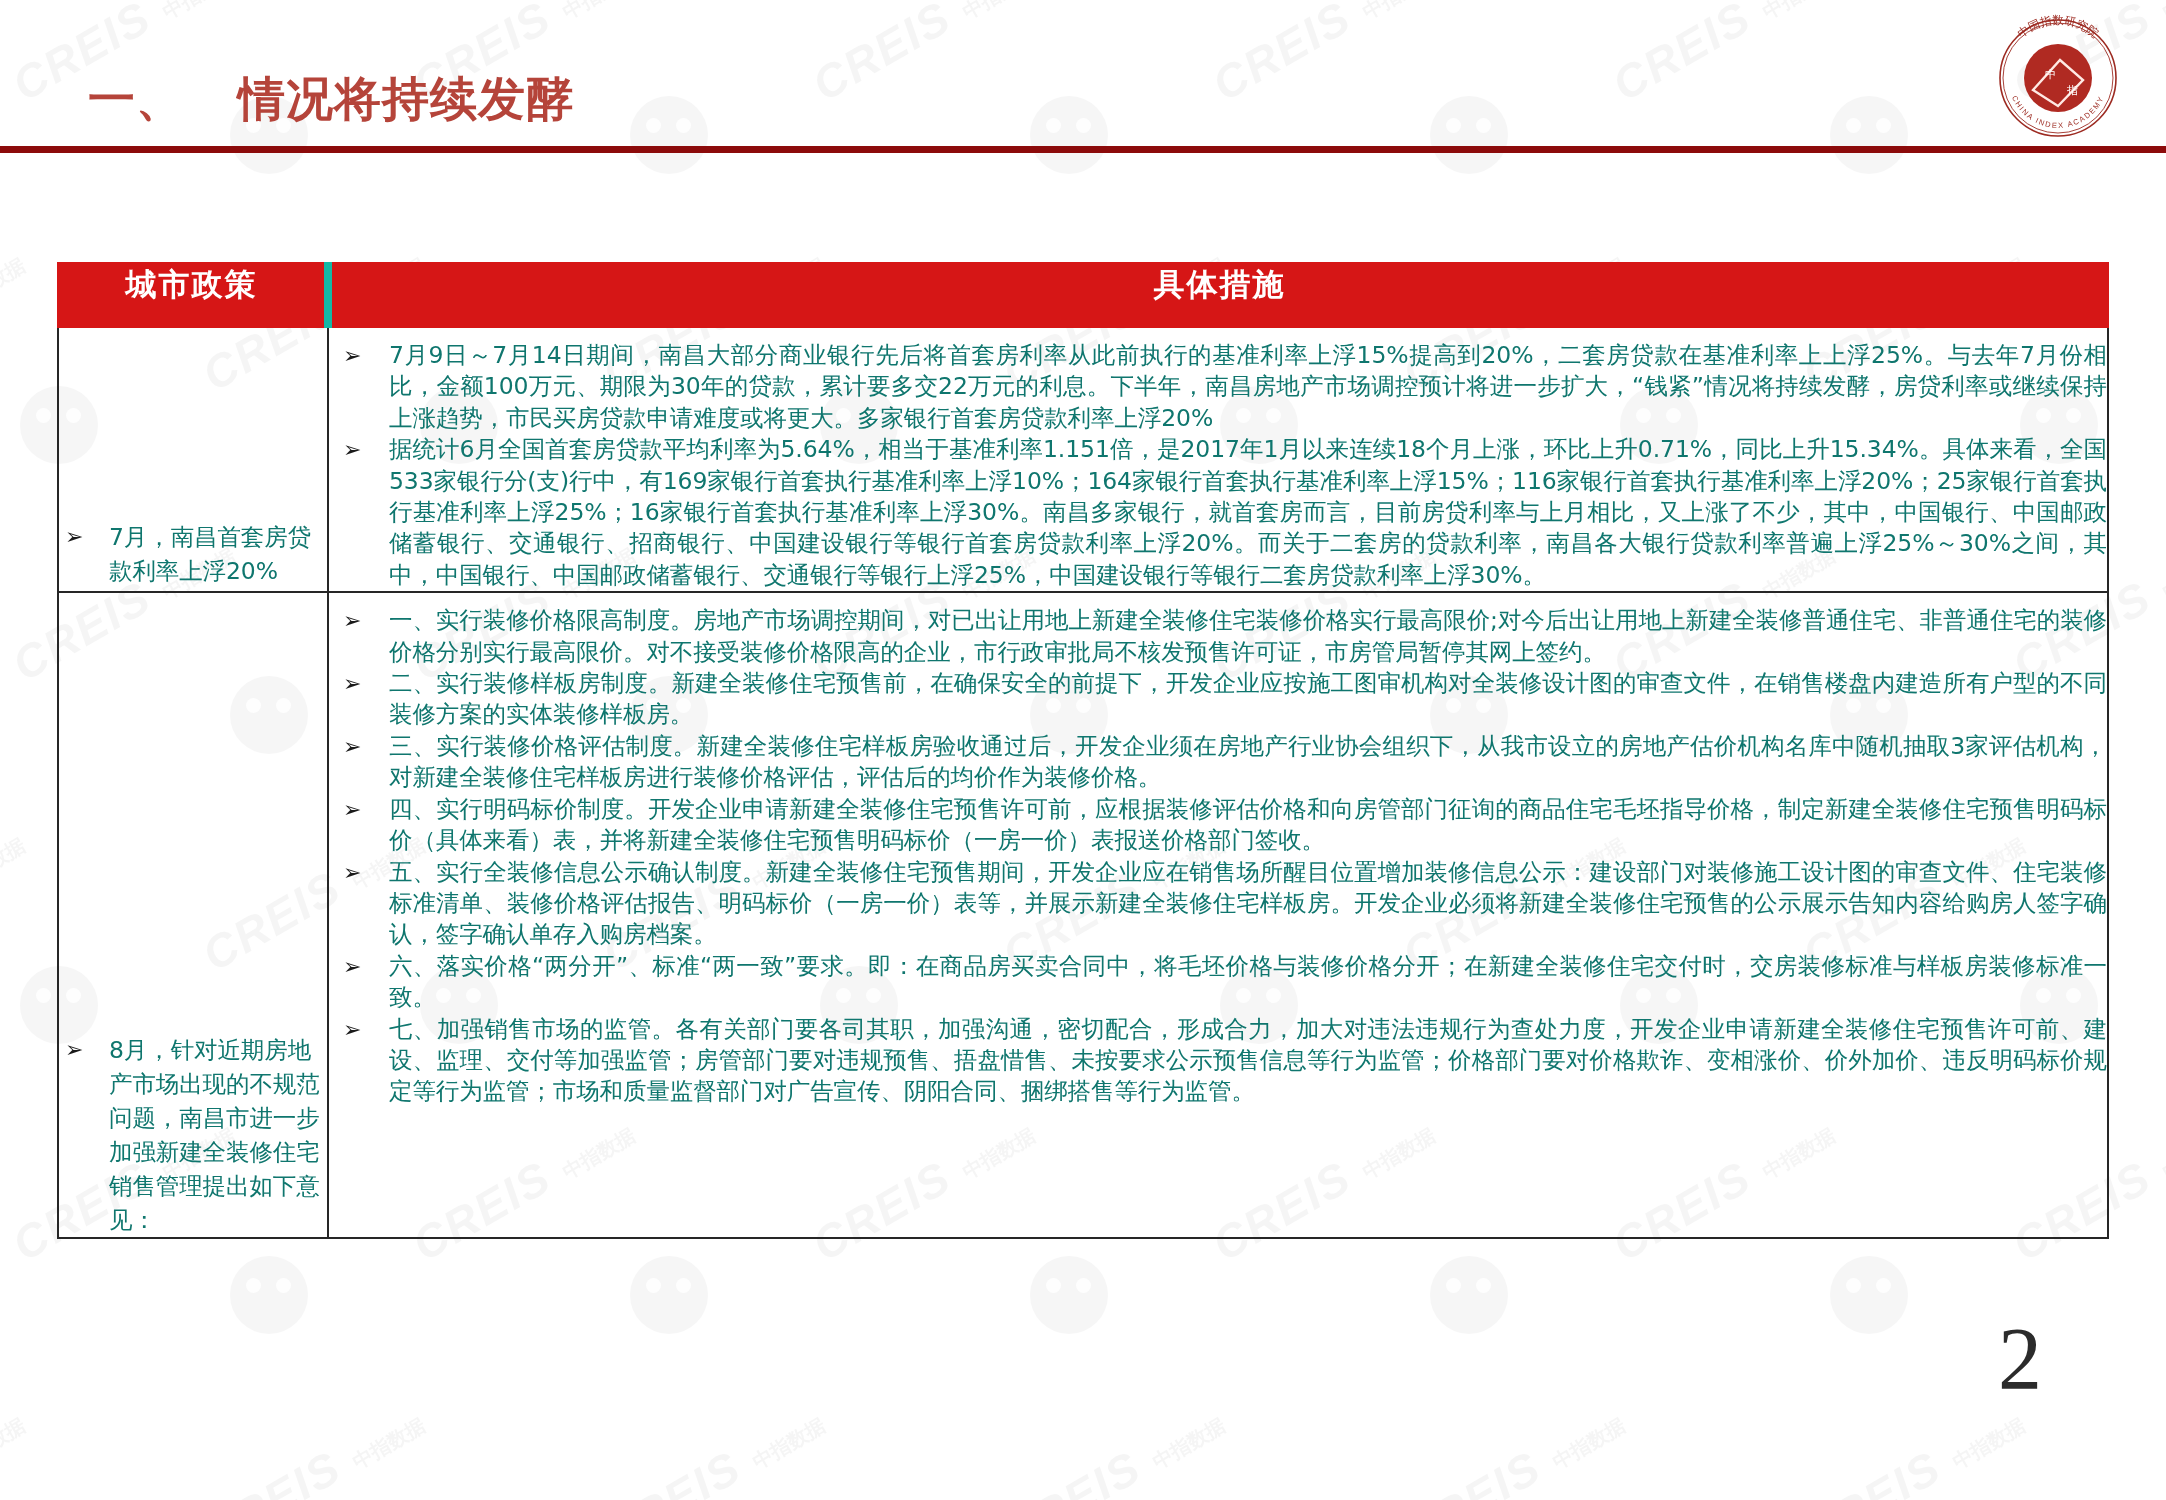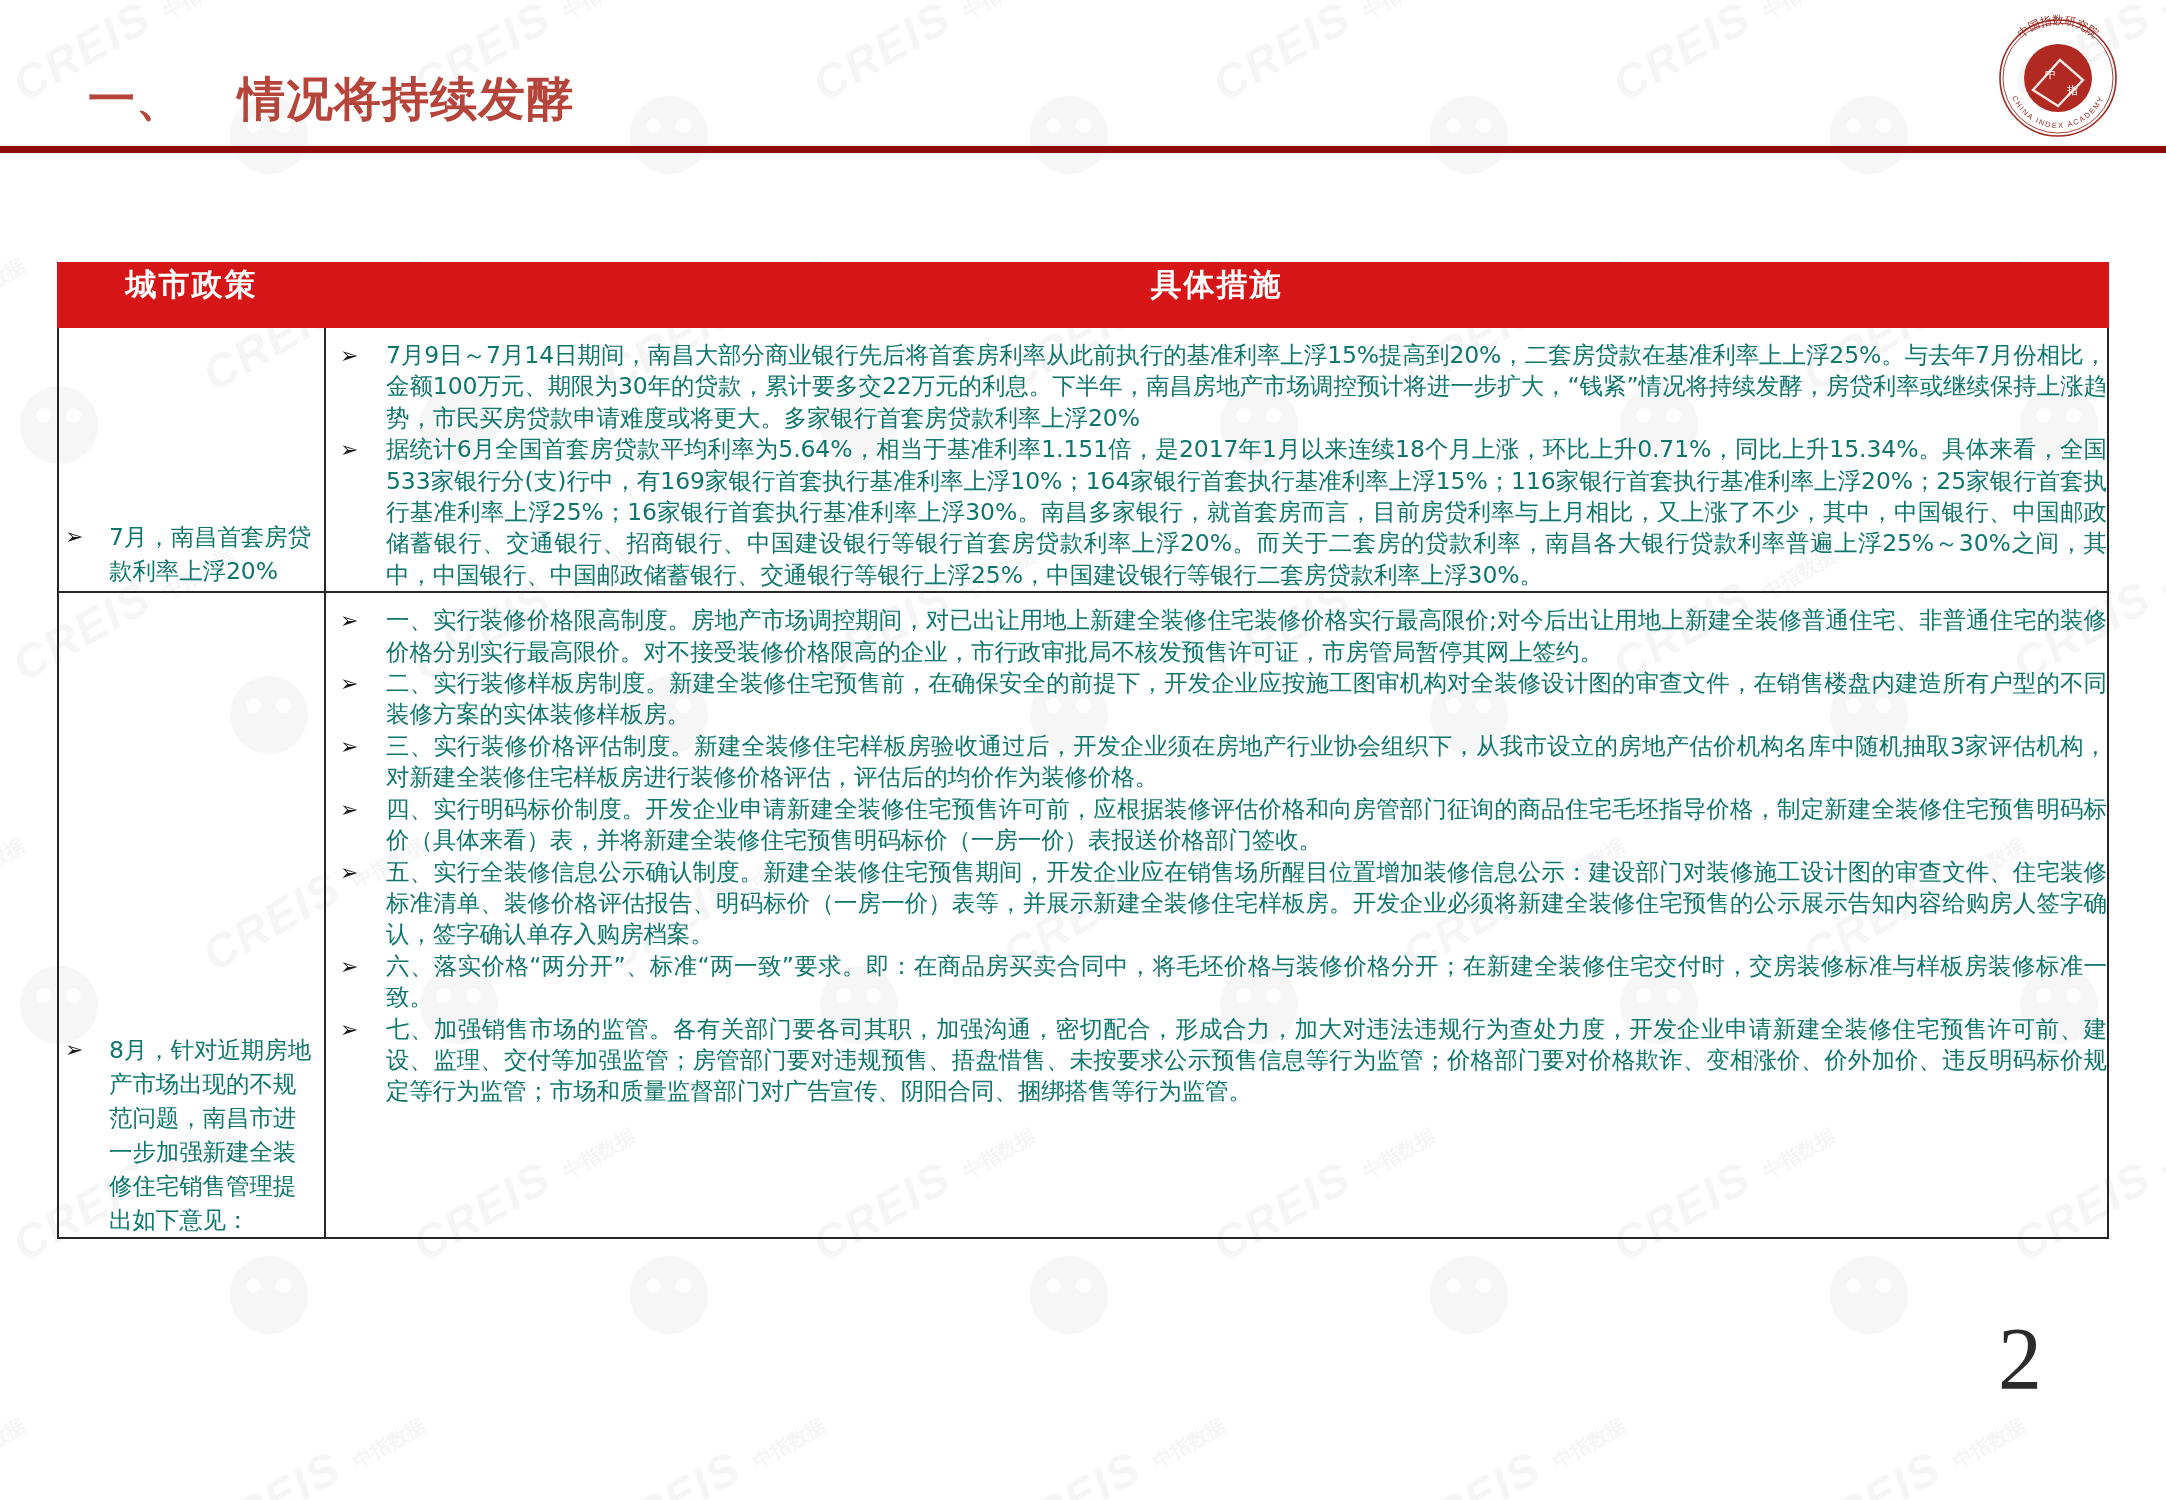--- a/index.html
+++ b/index.html
@@ -126,21 +126,21 @@
     border-color: #d61616;
     color: #ffffff;
     height: 62px;
     font-size: 31px;
     font-weight: 700;
     letter-spacing: 2px;
     font-family: "DejaVu Sans", "Liberation Sans", sans-serif;
   }
   .policy-table thead th.col-policy { width: 265px; }
   .policy-table thead th.sep {
-    border-left: 2px solid #14b8a6;
+    border-left: 8px solid #14b8a6;
   }
 
   .cell-policy {
     padding: 10px 8px 10px 6px;
   }
   .cell-measures {
     padding: 10px 10px 14px 10px;
   }
 
   

